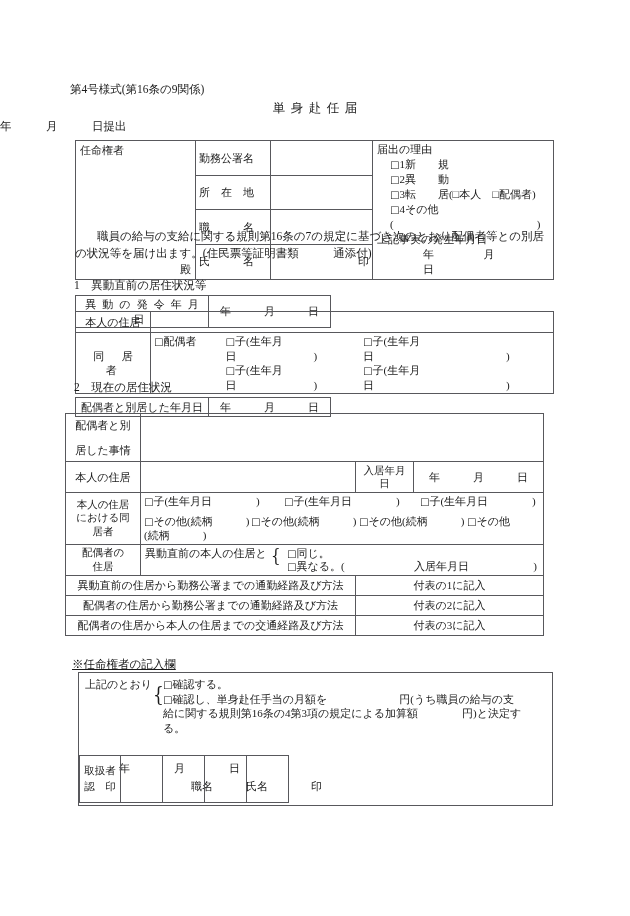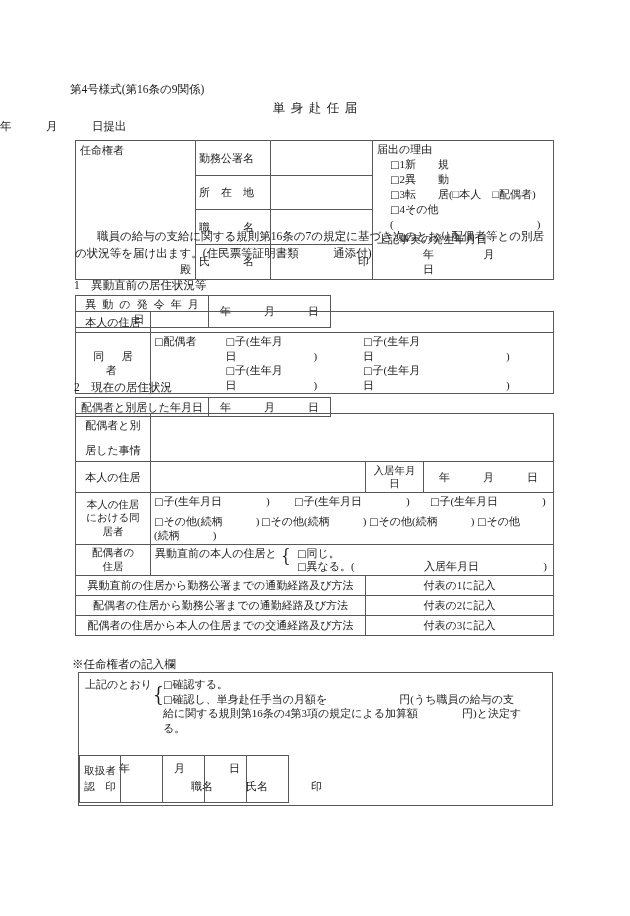--- a/index.html
+++ b/index.html
@@ -92,31 +92,31 @@
     left: 75px; top: 228px; width: 480px;
     font-size: 11.5px; line-height: 1.45;
     text-align: justify;
   }
   .statement .ind { display: inline-block; width: 22px; }
 
   
   .sec-head { font-size: 11.5px; }
   #sec1-head { left: 74px; top: 278px; }
   #sec2-head { left: 74px; top: 380px; }
-  #sec3-head { left: 72px; top: 657px; }
+  #sec3-head { left: 72px; top: 657px; text-decoration: underline; }
 
   
   #t-s1-date { left: 75px; top: 295px; width: 255px; }
   #t-s1-date td { height: 16px; }
   #t-s1-body { left: 75px; top: 311px; width: 478px; }
 
   
   #t-s2-date { left: 75px; top: 397px; width: 255px; }
   #t-s2-date td { height: 16px; margin-top: 12px; }
-  #t-s2-body { left: 75px; top: 413px; width: 478px; }
+  #t-s2-body { left: 65px; top: 413px; width: 478px; }
 
   
   #t-bottom { left: 78px; top: 672px; width: 475px; }
   #t-bottom > tbody > tr > td { border: 1px solid #58585c; }
   .decl-area { position: relative; height: 74px; padding: 4px 6px; }
   .decl-line1 { }
   .decl-l1-lbl { display: inline-block; width: 78px; }
   .decl-rest { margin-left: 78px; }
   .decl-cont { margin-left: 78px; }
   .brace {

